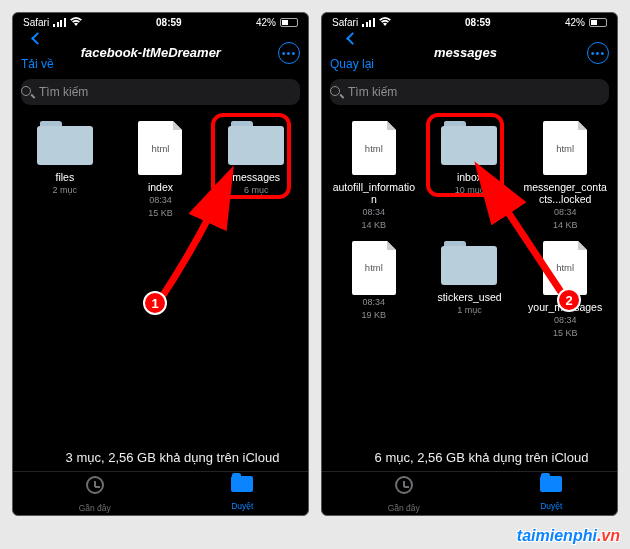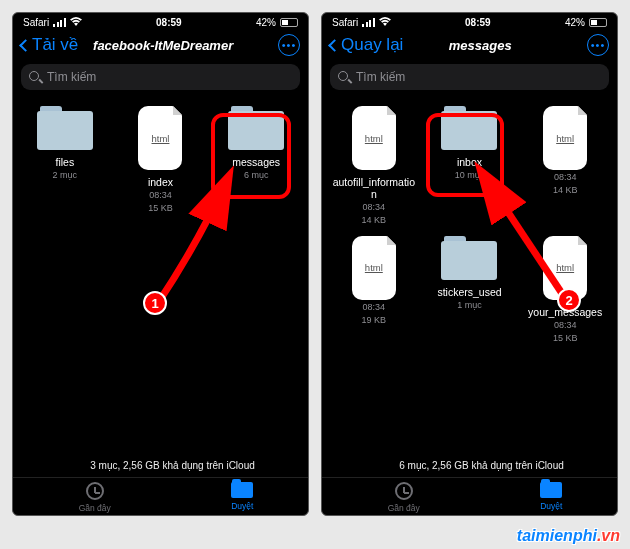--- a/index.html
+++ b/index.html
@@ -41,40 +41,40 @@
   .sigbar { width: 2px; background: #fff; display: inline-block; }
   .wifi { font-size: 10px; }
   .batt-outline { width: 18px; height: 9px; border: 1px solid #aaa; border-radius: 2px; position: relative; display: inline-flex; align-items: center; padding: 1px; }
   .batt-fill { background: #fff; height: 100%; }
   .navbar {
     display: flex;
     align-items: center;
     padding: 4px 8px 6px;
   }
   .nav-back {
-    display: flex; align-items: center; gap: 2px;
-    color: #0a84ff; font-size: 17px;
+    display: flex; align-items: center; gap: 14px;
+    color: #0a84ff; font-size: 12px; flex-direction: column;
   }
   .chev-left { width: 9px; height: 9px; border-left: 2px solid #0a84ff; border-bottom: 2px solid #0a84ff; transform: rotate(45deg); }
   .nav-title {
     flex: 1; text-align: center; font-size: 13px; font-weight: 600; color: #fff;
     margin-left: -30px;
     overflow: hidden; text-overflow: ellipsis; white-space: nowrap; font-style: italic;
   }
   .nav-more {
     width: 22px; height: 22px; border: 1.5px solid #0a84ff; border-radius: 50%;
     display: flex; align-items: center; justify-content: center;
     color: #0a84ff; font-size: 11px; letter-spacing: 1px;
   }
   .searchbar {
     margin: 2px 8px 8px;
     background: #1c1c1e;
     border-radius: 9px;
     display: flex; align-items: center;
-    padding: 6px 8px;
+    padding: 6px 0;
     gap: 6px;
   }
   .searchglass {
     width: 12px; height: 12px; position: relative;
   }
   .searchglass::before {
     content: ""; position: absolute; width: 8px; height: 8px; border: 1.5px solid #8e8e93; border-radius: 50%; top: 0; left: 0;
   }
   .searchglass::after {
     content: ""; position: absolute; width: 1.5px; height: 5px; background: #8e8e93; bottom: -1px; right: 0; transform: rotate(-45deg);
@@ -96,25 +96,24 @@
   }
   .folder-tab {
     position: absolute; top: 0; left: 3px; width: 22px; height: 7px;
     background: #a9c2d4; border-radius: 2px 3px 0 0;
   }
   .folder-body {
     position: absolute; top: 5px; left: 0; width: 56px; height: 39px;
     background: #b8ceda; border-radius: 3px;
   }
   .file {
-    width: 44px; height: 64px; background: #fff; border-radius: 10px;
+    width: 44px; height: 54px; background: #fff; border-radius: 2px;
     display: flex; align-items: center; justify-content: center;
     color: #555; font-size: 9.5px; font-weight: 500;
     position: relative;
-    text-decoration: underline;
   }
   .file::before {
     content: ""; position: absolute; top: 0; right: 0;
     width: 0; height: 0;
     border-left: 9px solid transparent;
     border-top: 9px solid #000;
   }
   .file::after {
     content: ""; position: absolute; top: 0; right: 0;
     width: 0; height: 0;
@@ -135,30 +134,30 @@
   }
   .arrow svg { display: block; }
   .badge-num {
     position: absolute; width: 24px; height: 24px; border-radius: 50%;
     background: #ff0000; border: 2px solid #fff; color: #fff;
     display: flex; align-items: center; justify-content: center;
     font-size: 13px; font-weight: bold;
     pointer-events: none;
   }
   .footer-status {
-    text-align: center; font-size: 10px; color: #eee; font-weight: 500;
+    text-align: center; font-size: 13px; color: #eee; font-weight: 500;
     padding: 6px 0;
     margin-left: 24px;
   }
   .tabbar {
     display: flex; border-top: 0.5px solid #222;
     padding: 4px 0 2px;
   }
   .tab {
-    flex: 1; display: flex; flex-direction: column; align-items: center; gap: 3px; margin-left: 16px;
+    flex: 1; display: flex; flex-direction: column; align-items: center; gap: 9px; margin-left: 16px;
   }
   .tab-icon-clock {
     width: 18px; height: 18px; border: 2px solid #6e6e73; border-radius: 50%;
     position: relative;
   }
   .tab-icon-clock::before {
     content: ""; position: absolute; width: 2px; height: 6px; background: #6e6e73;
     left: 50%; top: 3px; transform: translateX(-50%);
   }
   .tab-icon-clock::after {
@@ -336,20 +335,21 @@
             <div class="folder-tab"></div>
             <div class="folder-body"></div>
           </div>
         <div class="iname">inbox</div>
         <div class="isub">10 mục</div>
       </div>
       <div class="item">
         <div class="file">
             <span>html</span>
           </div>
+        <div class="iname">messenger_contacts...locked</div>
         <div class="isub">08:34</div>
         <div class="isub">14 KB</div>
       </div>
       <div class="item">
         <div class="file">
             <span>html</span>
           </div>
         <div class="isub">08:34</div>
         <div class="isub">19 KB</div>
       </div>

